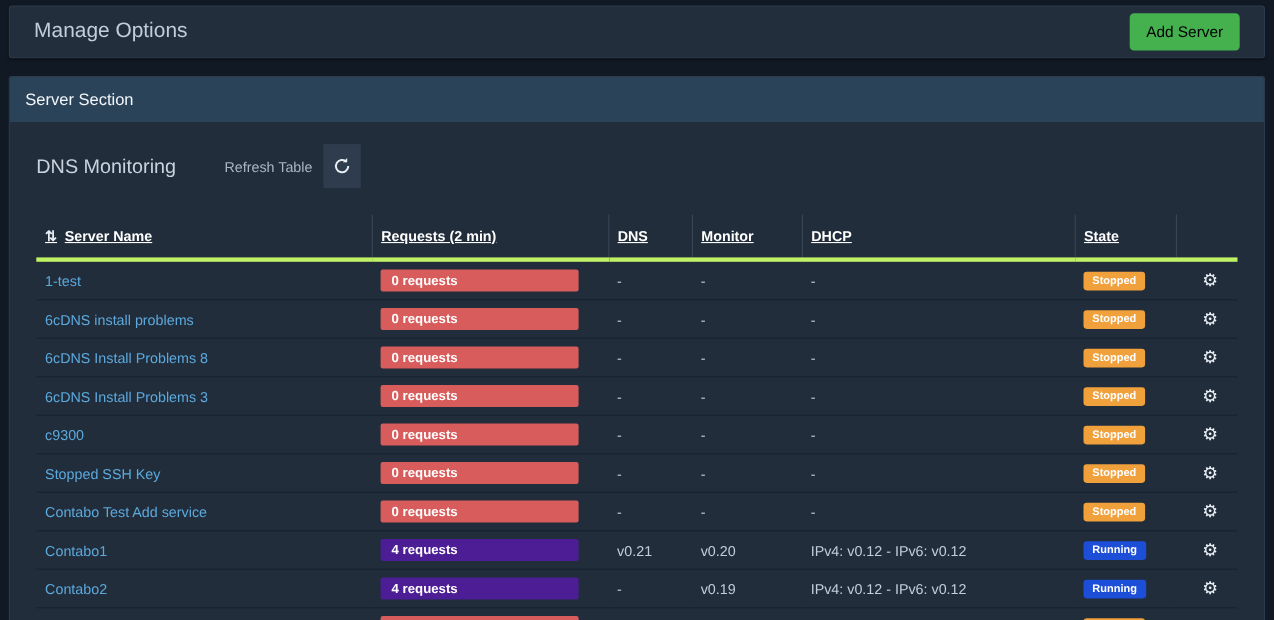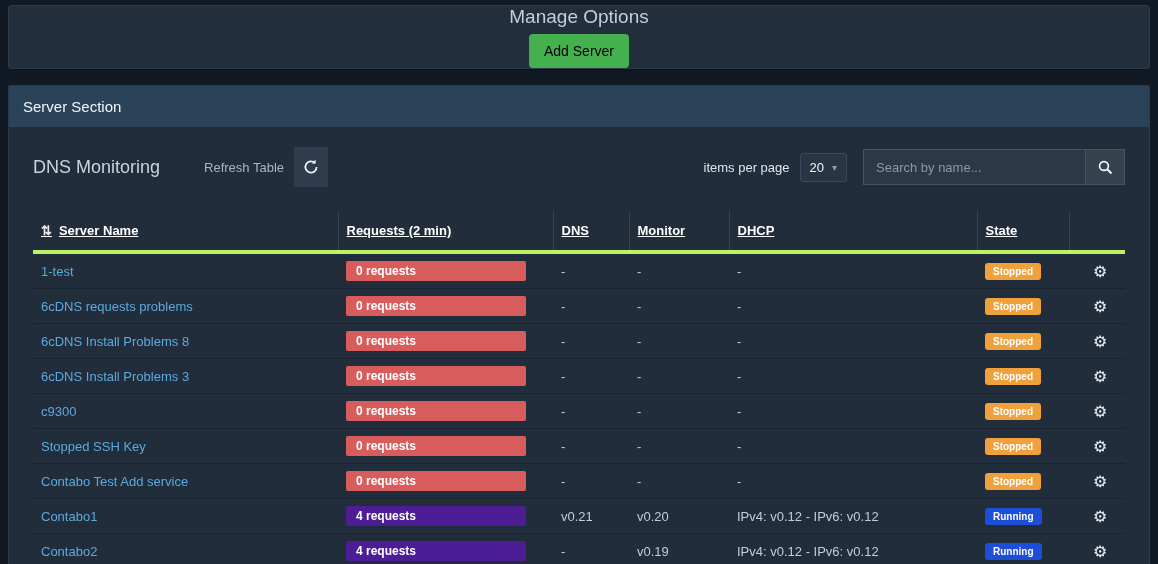--- a/index.html
+++ b/index.html
@@ -8,30 +8,29 @@
     width: 1158px; height: 564px;
     overflow: hidden;
     background: #111a24;
     font-family: "Liberation Sans", sans-serif;
     color: #c6d0da;
   }
 
   
   .top-card {
     margin: 5px 8px 0 8px;
-    height: 64px;
+    height: 48px;
     background: #222e3c;
     border: 1px solid #2c3b4c;
     border-radius: 3px;
     display: flex;
     align-items: center;
     justify-content: space-between;
     padding: 0 22px;
     box-shadow: 0 1px 2px rgba(0,0,0,.4);
-    flex-direction: column;
   }
   .top-title { font-size: 19px; color: #c3cdd8; }
   .btn-add {
     background: #44b14e;
     color: #000000;
     border: none;
     border-radius: 4px;
     padding: 9px 15px;
     font-size: 14px;
     font-family: inherit;
@@ -170,36 +169,20 @@
       <div class="refresh-label">Refresh Table</div>
       <button class="refresh-btn">
         <span>
           <svg width="16" height="16" viewBox="0 0 16 16">
             <path d="M13.6 8a5.6 5.6 0 1 1-1.7-4" fill="none" stroke="#e8eef4" stroke-width="1.8"></path>
             <path d="M12.6 0.6 L12.6 4.6 L8.6 4.6 Z" fill="#e8eef4"></path>
           </svg>
         </span>
       </button>
 
-      <div class="toolbar-right">
-        <span class="ipp-label">items per page</span>
-        <div class="ipp-select">
-          <span>20</span>
-          <span class="caret">▾</span>
-        </div>
-        <input class="search-input" type="text" placeholder="Search by name..." style="">
-        <button class="search-btn">
-          <span>
-            <svg width="15" height="15" viewBox="0 0 15 15">
-              <circle cx="6" cy="6" r="4.4" fill="none" stroke="#f2f6fa" stroke-width="1.7"></circle>
-              <line x1="9.5" y1="9.5" x2="13.5" y2="13.5" stroke="#f2f6fa" stroke-width="1.9"></line>
-            </svg>
-          </span>
-        </button>
-      </div>
     </div>
 
     <table>
       <colgroup>
         <col style="width:305px">
           <col style="width:215px">
           <col style="width:76px">
         <col style="width:100px">
           <col style="width:248px">
           <col style="width:92px">
@@ -225,21 +208,21 @@
               <span class="req-bar req-danger">0 requests</span>
             </td>
     <td>-</td>
     <td>-</td>
     <td>-</td>
     <td><span class="state-badge state-warning">Stopped</span></td>
     <td class="gear-cell"><span class="gear">⚙</span></td>
   </tr>
 
   <tr>
-    <td><a href="#" class="server-link">6cDNS requests problems</a></td>
+    <td><a href="#" class="server-link">6cDNS install problems</a></td>
     <td>
               <span class="req-bar req-danger">0 requests</span>
             </td>
     <td>-</td>
     <td>-</td>
     <td>-</td>
     <td><span class="state-badge state-warning">Stopped</span></td>
     <td class="gear-cell"><span class="gear">⚙</span></td>
   </tr>
 

